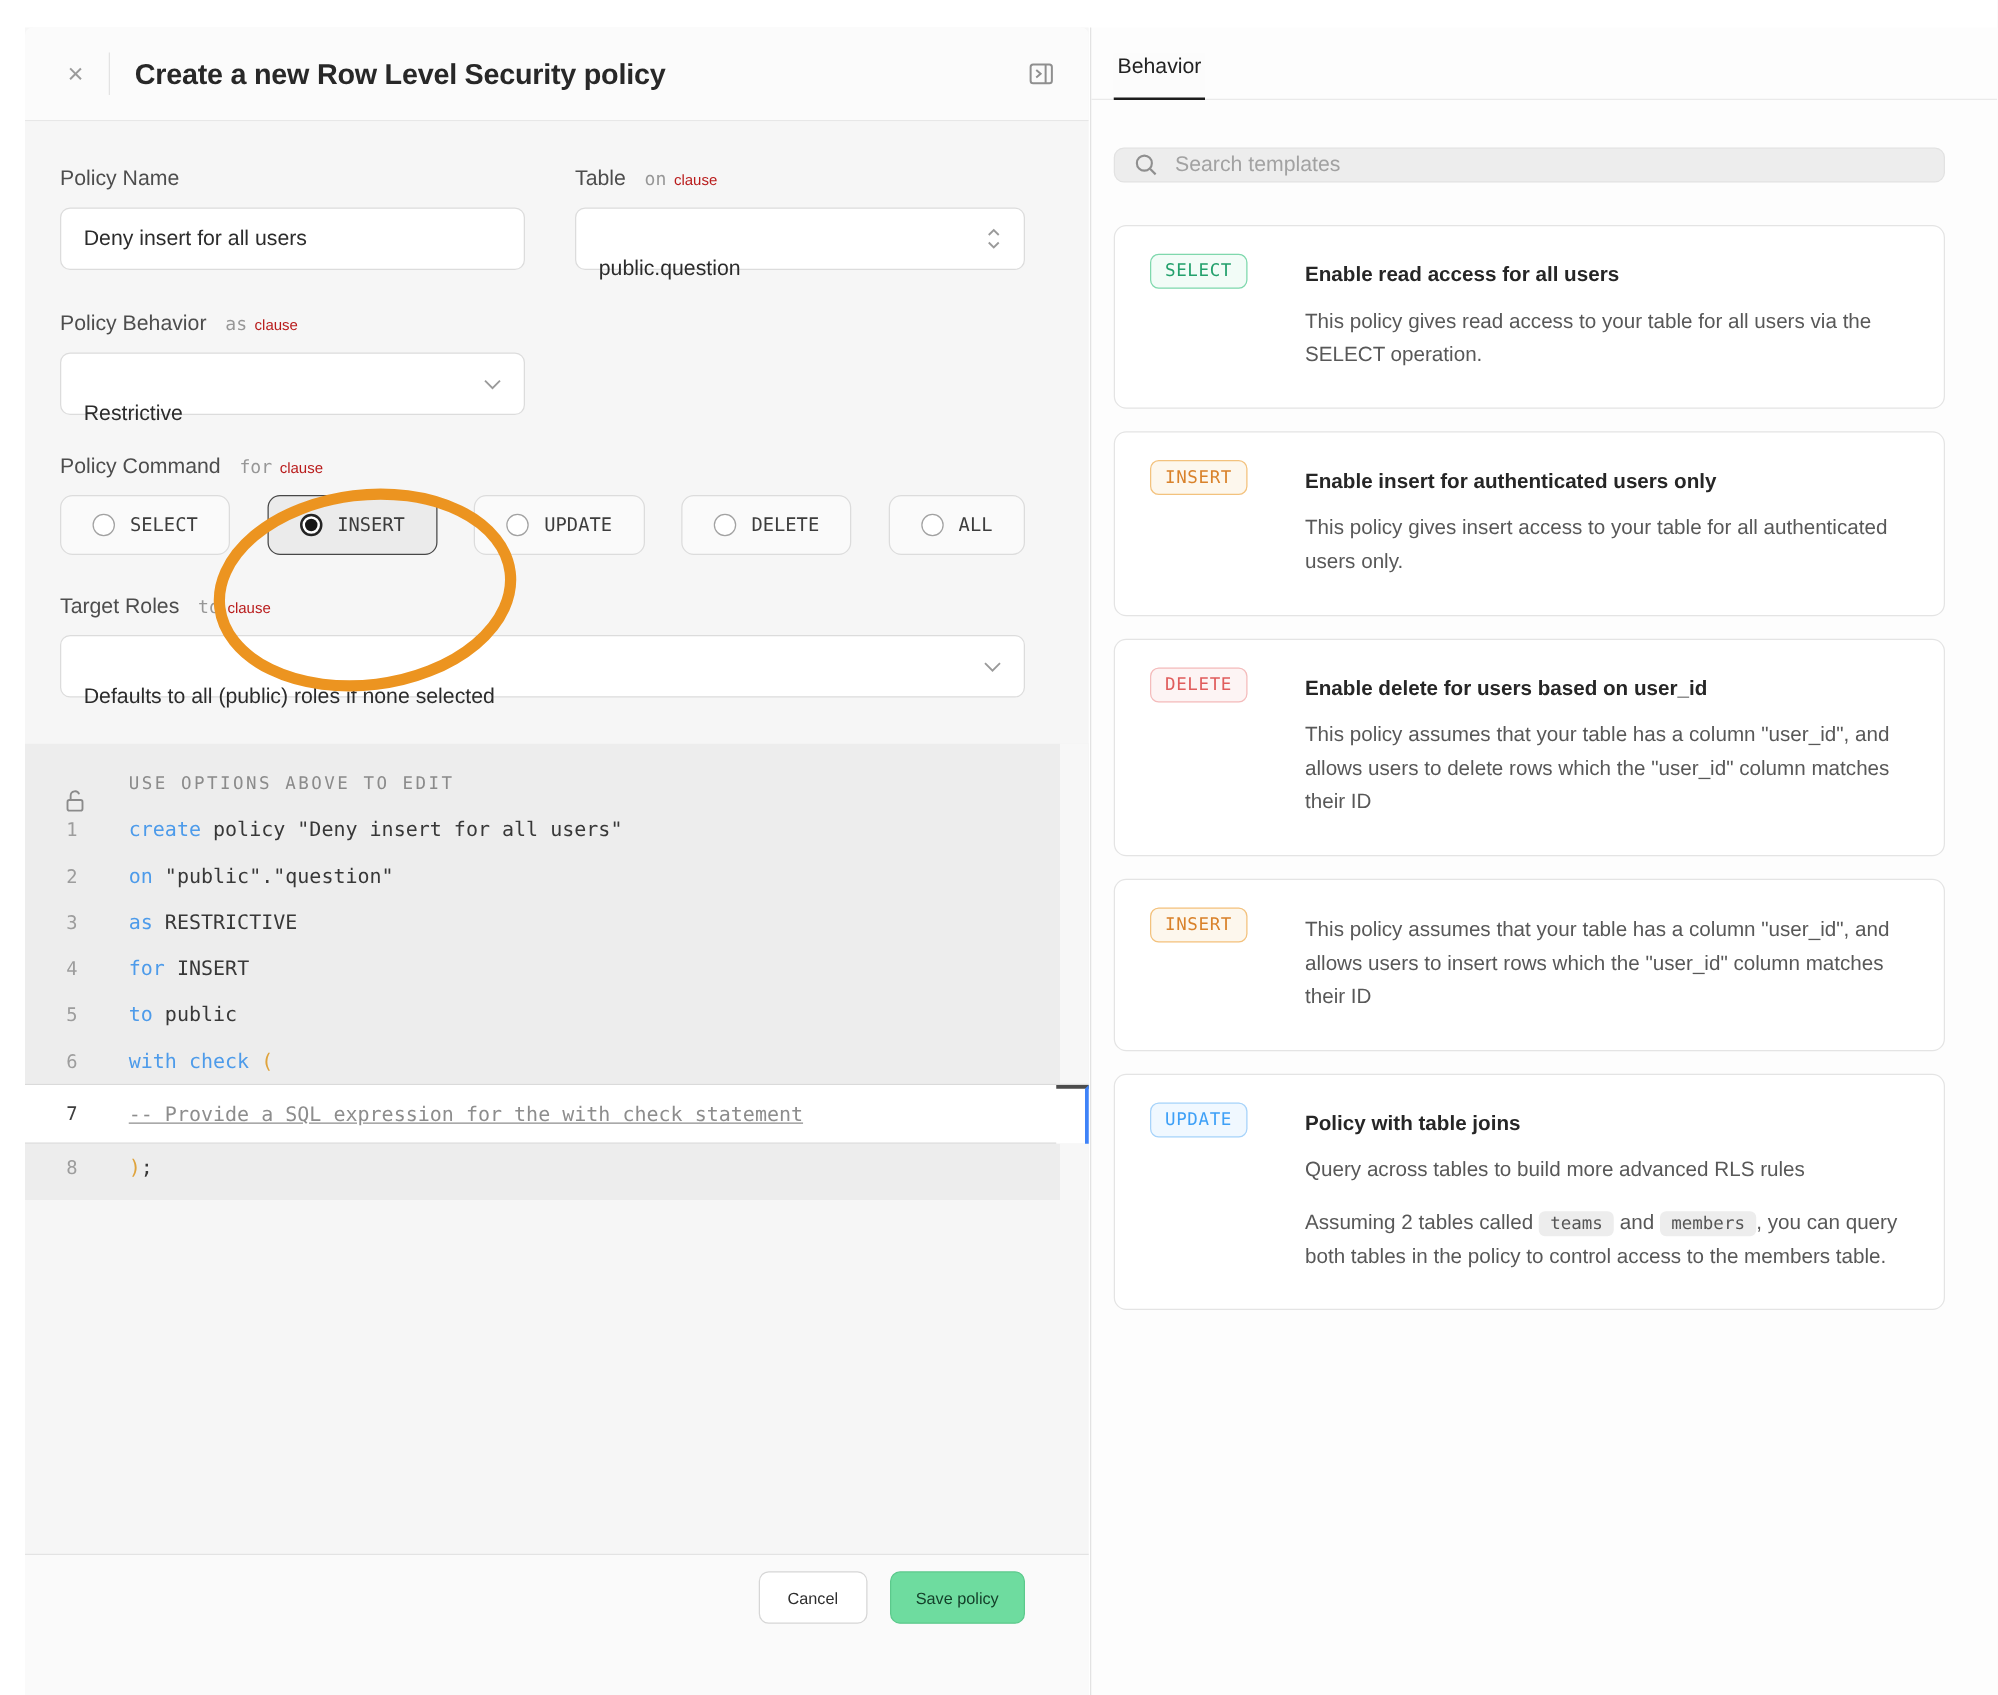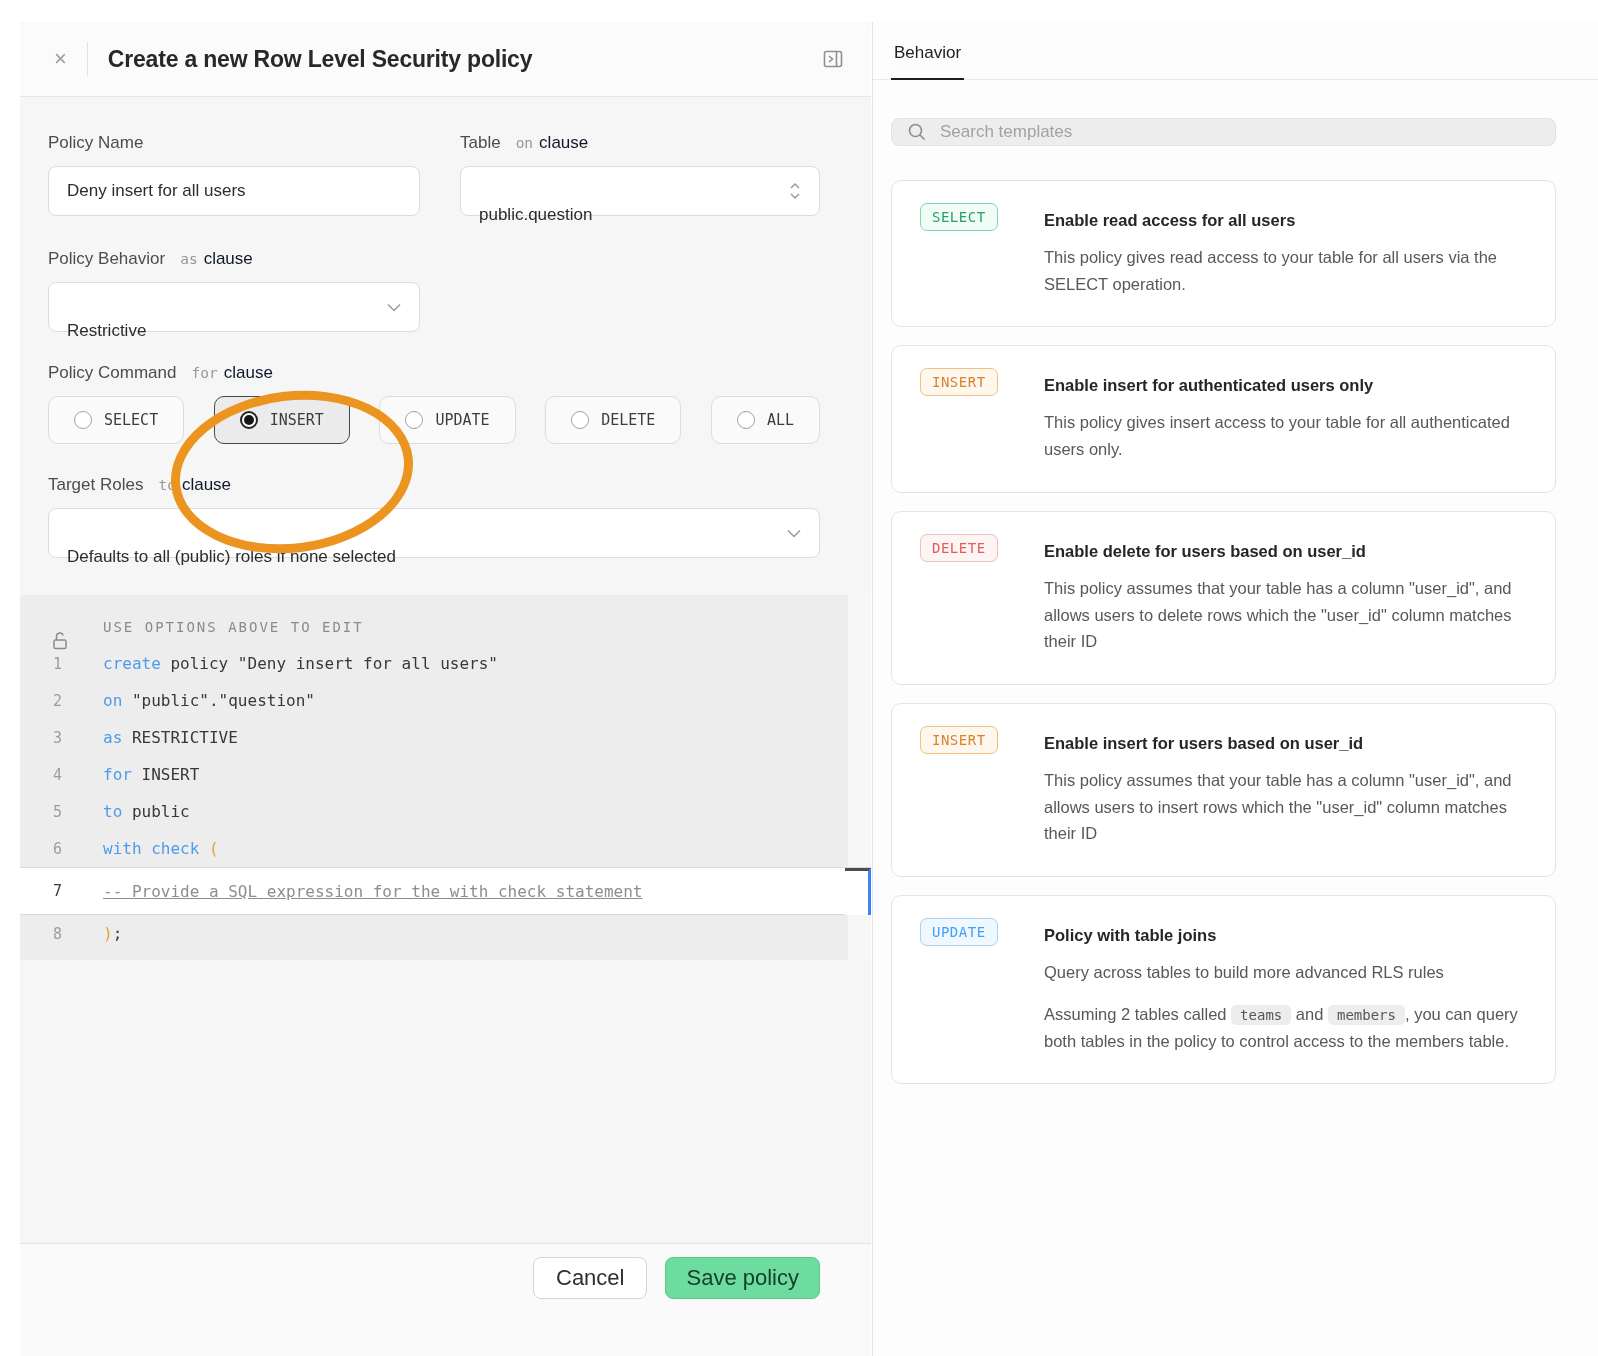--- a/index.html
+++ b/index.html
@@ -26,21 +26,21 @@
     line-height:1; cursor:pointer; padding:4px;
   }
   .header-divider { width:1px; height:34px; background:#e3e3e3; margin:0 20px 0 16px; }
   .panel-title { font-size:23px; font-weight:600; color:#282828; letter-spacing:-0.2px; }
   .header-icon-btn { margin-left:auto; background:none; border:none; cursor:pointer; display:flex; }
   
   .form { padding:36px 51px 0 28px; }
   .field-label-row { display:flex; align-items:baseline; margin-bottom:13px; }
   .field-label { font-size:17px; color:#4d4d4d; }
   .kw { font-family:"DejaVu Sans Mono", monospace; font-size:14.5px; color:#979797; margin-left:15px; }
-  .clause-word { font-size:17px; color:#0f172a; margin-left:6px; }
+  .clause-word { font-size:12px; color:#b91c1c; margin-left:6px; }
   .row-two { display:grid; grid-template-columns:372px 360px; column-gap:40px; margin-bottom:33px; }
   .text-input, .select-box {
     height:50px; width:100%; background:#ffffff; border:1px solid #dcdcdc;
     border-radius:8px; font-size:17px; color:#2c2c2c; font-family:"Liberation Sans", sans-serif;
     display:flex; align-items:center; padding:0 18px;
   }
   input.text-input { display:block; line-height:48px; }
   .select-box { justify-content:space-between; cursor:pointer; }
   .select-value { color:#2c2c2c;margin-top:48px; }
   .chev { color:#9a9a9a; display:flex; flex-direction:column; line-height:0; }
@@ -83,21 +83,21 @@
     border-top:3px solid #4c4c4c; border-right:3px solid #3f83f8;
   }
   .lock-svg { position:absolute; left:31px; top:4px; }
   
   .panel-footer {
     position:absolute; left:0; right:0; bottom:0; height:113px;
     background:#fafafa; border-top:1px solid #e3e3e3;
     display:flex; justify-content:flex-end; align-items:flex-start;
     gap:18px; padding:13px 51px 0 0;
   }
-  .btn { height:42px; border-radius:8px; font-size:22px; cursor:pointer; font-family:"Liberation Sans", sans-serif; }
+  .btn { height:42px; border-radius:8px; font-size:13px; cursor:pointer; font-family:"Liberation Sans", sans-serif; }
   .btn-cancel { background:#ffffff; border:1px solid #d6d6d6; color:#2e2e2e; padding:0 22px; }
   .btn-save { background:#6edc9f; border:1px solid #5cc98c; color:#14402a; padding:0 20px; font-weight:500; }
   
   .annotation { position:absolute; left:130px; top:346px; width:280px; height:210px; pointer-events:none; z-index:5; }
   
   .right-panel {
     position:absolute; left:872px; top:22px; right:0; bottom:0;
     background:#fdfdfd; border-left:1px solid #e3e3e3; overflow:hidden;
   }
   .tabbar { height:58px; border-bottom:1px solid #eaeaea; display:flex; align-items:flex-end; padding-left:18px; }
@@ -329,21 +329,20 @@
         <div class="card">
           <div><span class="badge" style="color: rgb(224, 93, 93); border-color: rgb(244, 188, 188); background: rgb(253, 244, 244);">DELETE</span></div>
           <div>
             <div class="card-title">Enable delete for users based on user_id</div>
             <p class="card-para"><span>This policy assumes that your table has a column "user_id", and allows users to delete rows which the "user_id" column matches their ID</span></p>
           </div>
         </div>
         <div class="card">
           <div><span class="badge" style="color: rgb(217, 130, 43); border-color: rgb(243, 194, 126); background: rgb(253, 247, 237);">INSERT</span></div>
           <div>
-            <div class="card-title">Enable insert for users based on user_id</div>
             <p class="card-para"><span>This policy assumes that your table has a column "user_id", and allows users to insert rows which the "user_id" column matches their ID</span></p>
           </div>
         </div>
         <div class="card">
           <div><span class="badge" style="color: rgb(62, 160, 247); border-color: rgb(167, 211, 250); background: rgb(240, 248, 255);">UPDATE</span></div>
           <div>
             <div class="card-title">Policy with table joins</div>
             <p class="card-para"><span>Query across tables to build more advanced RLS rules</span></p>
             <p class="card-para"><span>Assuming 2 tables called </span><code class="chip">teams</code><span> and </span><code class="chip">members</code><span>, you can query both tables in the policy to control access to the members table.</span></p>
           </div>

